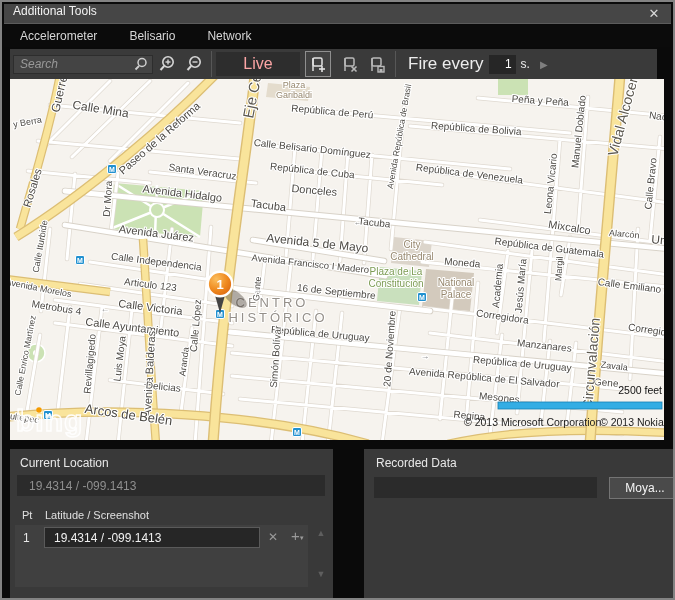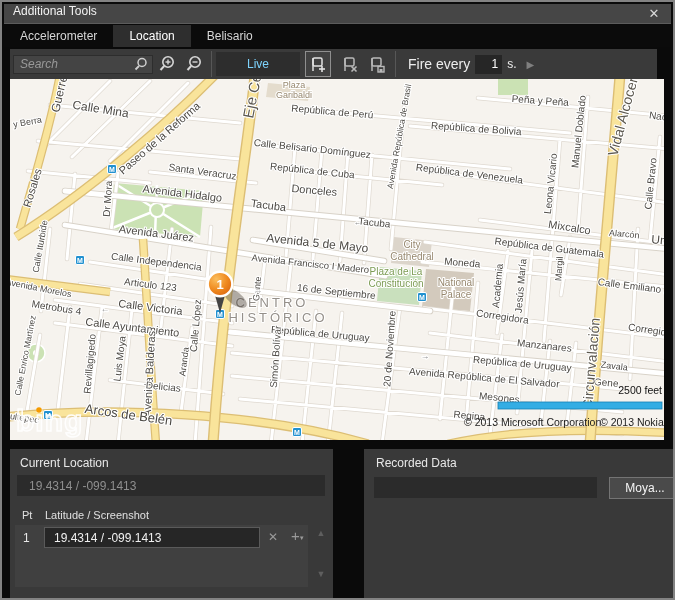--- a/index.html
+++ b/index.html
@@ -24,24 +24,24 @@
              background:#3a3a3a; display:flex; align-items:center; }
   #searchbox { margin-left:3px; width:140px; height:19px; background:#444444;
                border:1px solid #2d2d2d; color:#fde047; font-size:12px;
                padding:0 22px 0 6px; }
   #searchbox::placeholder { color:#999999; font-style:italic; }
   .searchwrap { position:relative; }
   .searchwrap svg { position:absolute; right:5px; top:3px; }
   .tbtn { display:flex; align-items:center; justify-content:center;
           width:26px; height:26px; margin-left:1px; }
   .sep { width:1px; height:26px; background:#575757; margin:0 4px; }
-  #livebtn { width:84px; height:24px; background:#2d2d2d; color:#7dd3fc;
-             font-size:12px; display:flex; align-items:center; justify-content:center; }
+  #livebtn { width:84px; height:24px; background:#2d2d2d; color:#fca5a5;
+             font-size:16px; display:flex; align-items:center; justify-content:center; }
   #pinadd { border:1px solid #8f8f8f; background:#414141; }
-  .tblabel { color:#ededed; font-size:14px; margin:0 5px 0 8px; }
+  .tblabel { color:#ededed; font-size:17px; margin:0 5px 0 8px; }
   #interval { width:27px; height:19px; background:#262626; border:none;
               color:#ffffff; font-size:12px; text-align:right; padding-right:4px; }
   #seclabel { color:#ededed; font-size:12px; margin:0 6px 0 5px; }
   #playbtn { color:#7f7f7f; font-size:10px; margin-left:4px; }
   
   #map { position:absolute; left:8px; top:77px; width:654px; height:361px;
          background:#f6f3ee; overflow:hidden; }
   .mlabel { paint-order:stroke; stroke:#ffffff; stroke-width:2.2px;
             stroke-linejoin:round; font-family:"Liberation Sans","DejaVu Sans",sans-serif; }
   .attrtxt { fill:#1d1d1d; font-size:10.5px; }
@@ -75,22 +75,22 @@
 
 <div id="win">
 
   <div id="titlebar">
     <span class="t">Additional Tools</span>
     <span id="close">✕</span>
   </div>
 
   <div id="tabbar">
     <div class="tab">Accelerometer</div>
-    <div class="tab active">Location</div>
     <div class="tab">Belisario</div>
+    <div class="tab">Network</div>
   </div>
 
   <div id="toolbar">
     <span class="searchwrap">
       <input id="searchbox" placeholder="Search" style="">
       <svg width="14" height="14" viewBox="0 0 14 14">
         <circle cx="8" cy="5.5" r="4" fill="none" stroke="#cfcfcf" stroke-width="1.5"></circle>
         <line x1="5" y1="9" x2="1.5" y2="12.5" stroke="#cfcfcf" stroke-width="1.8"></line>
       </svg>
     </span>

